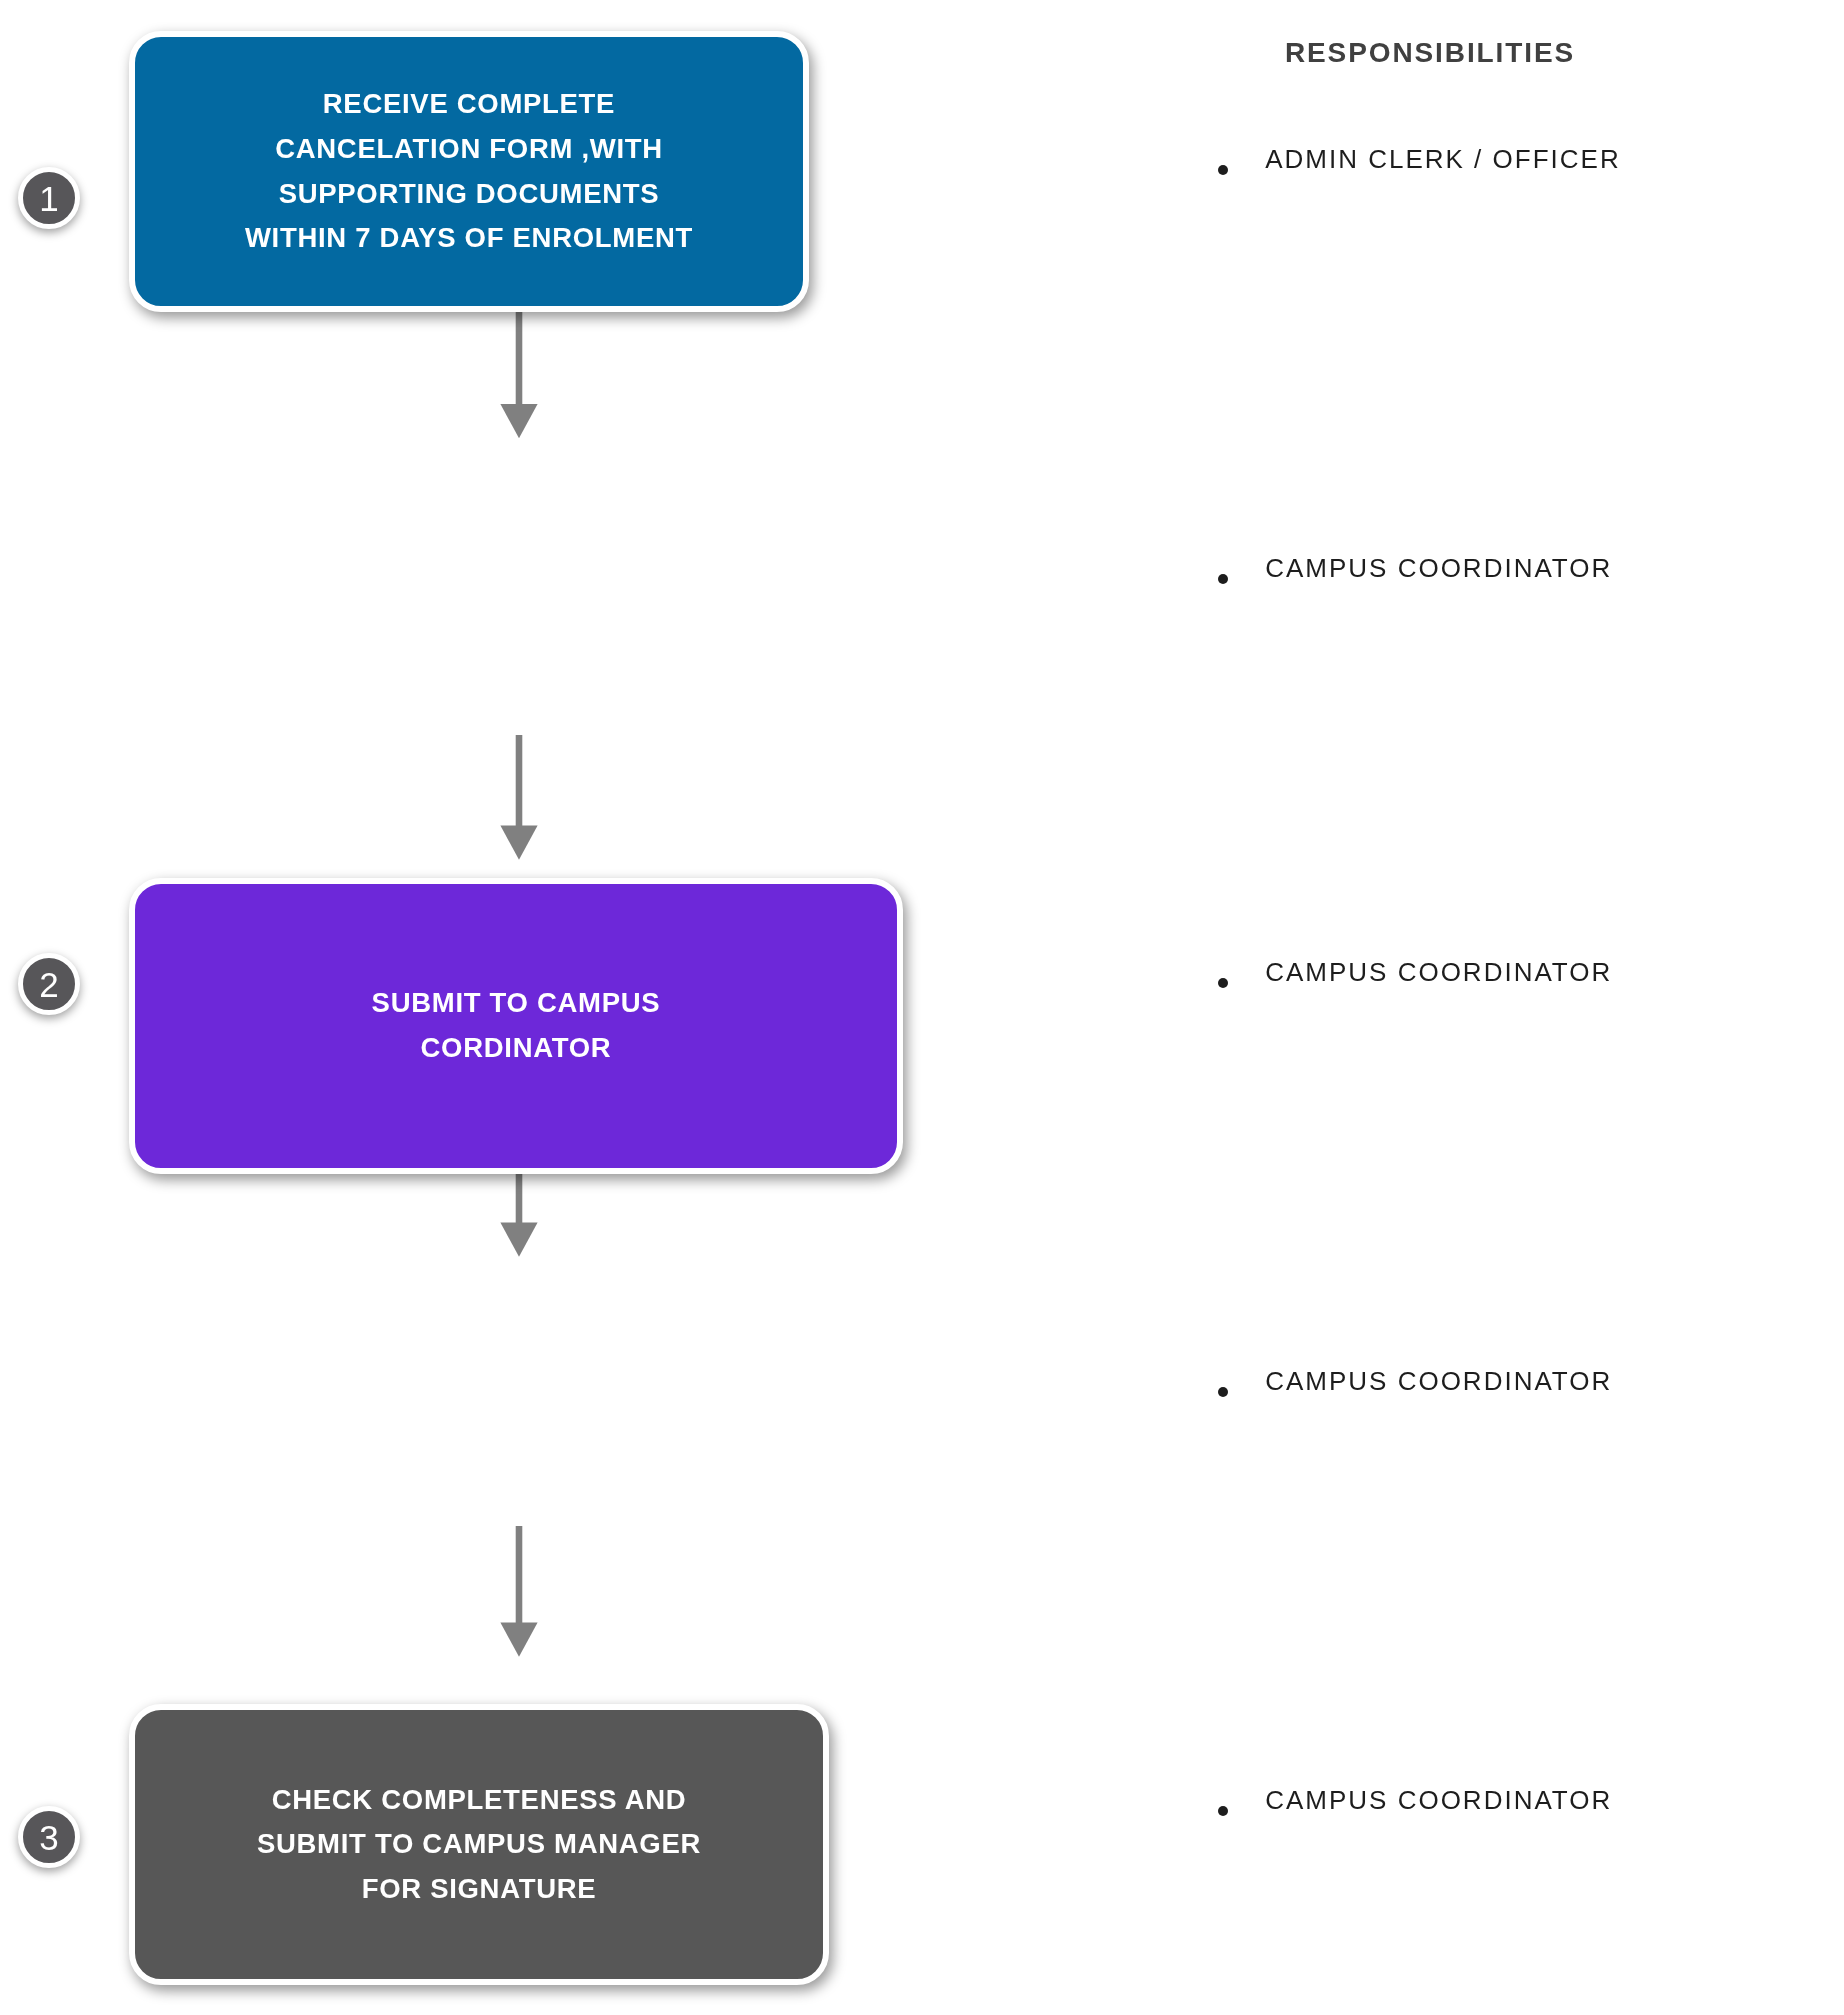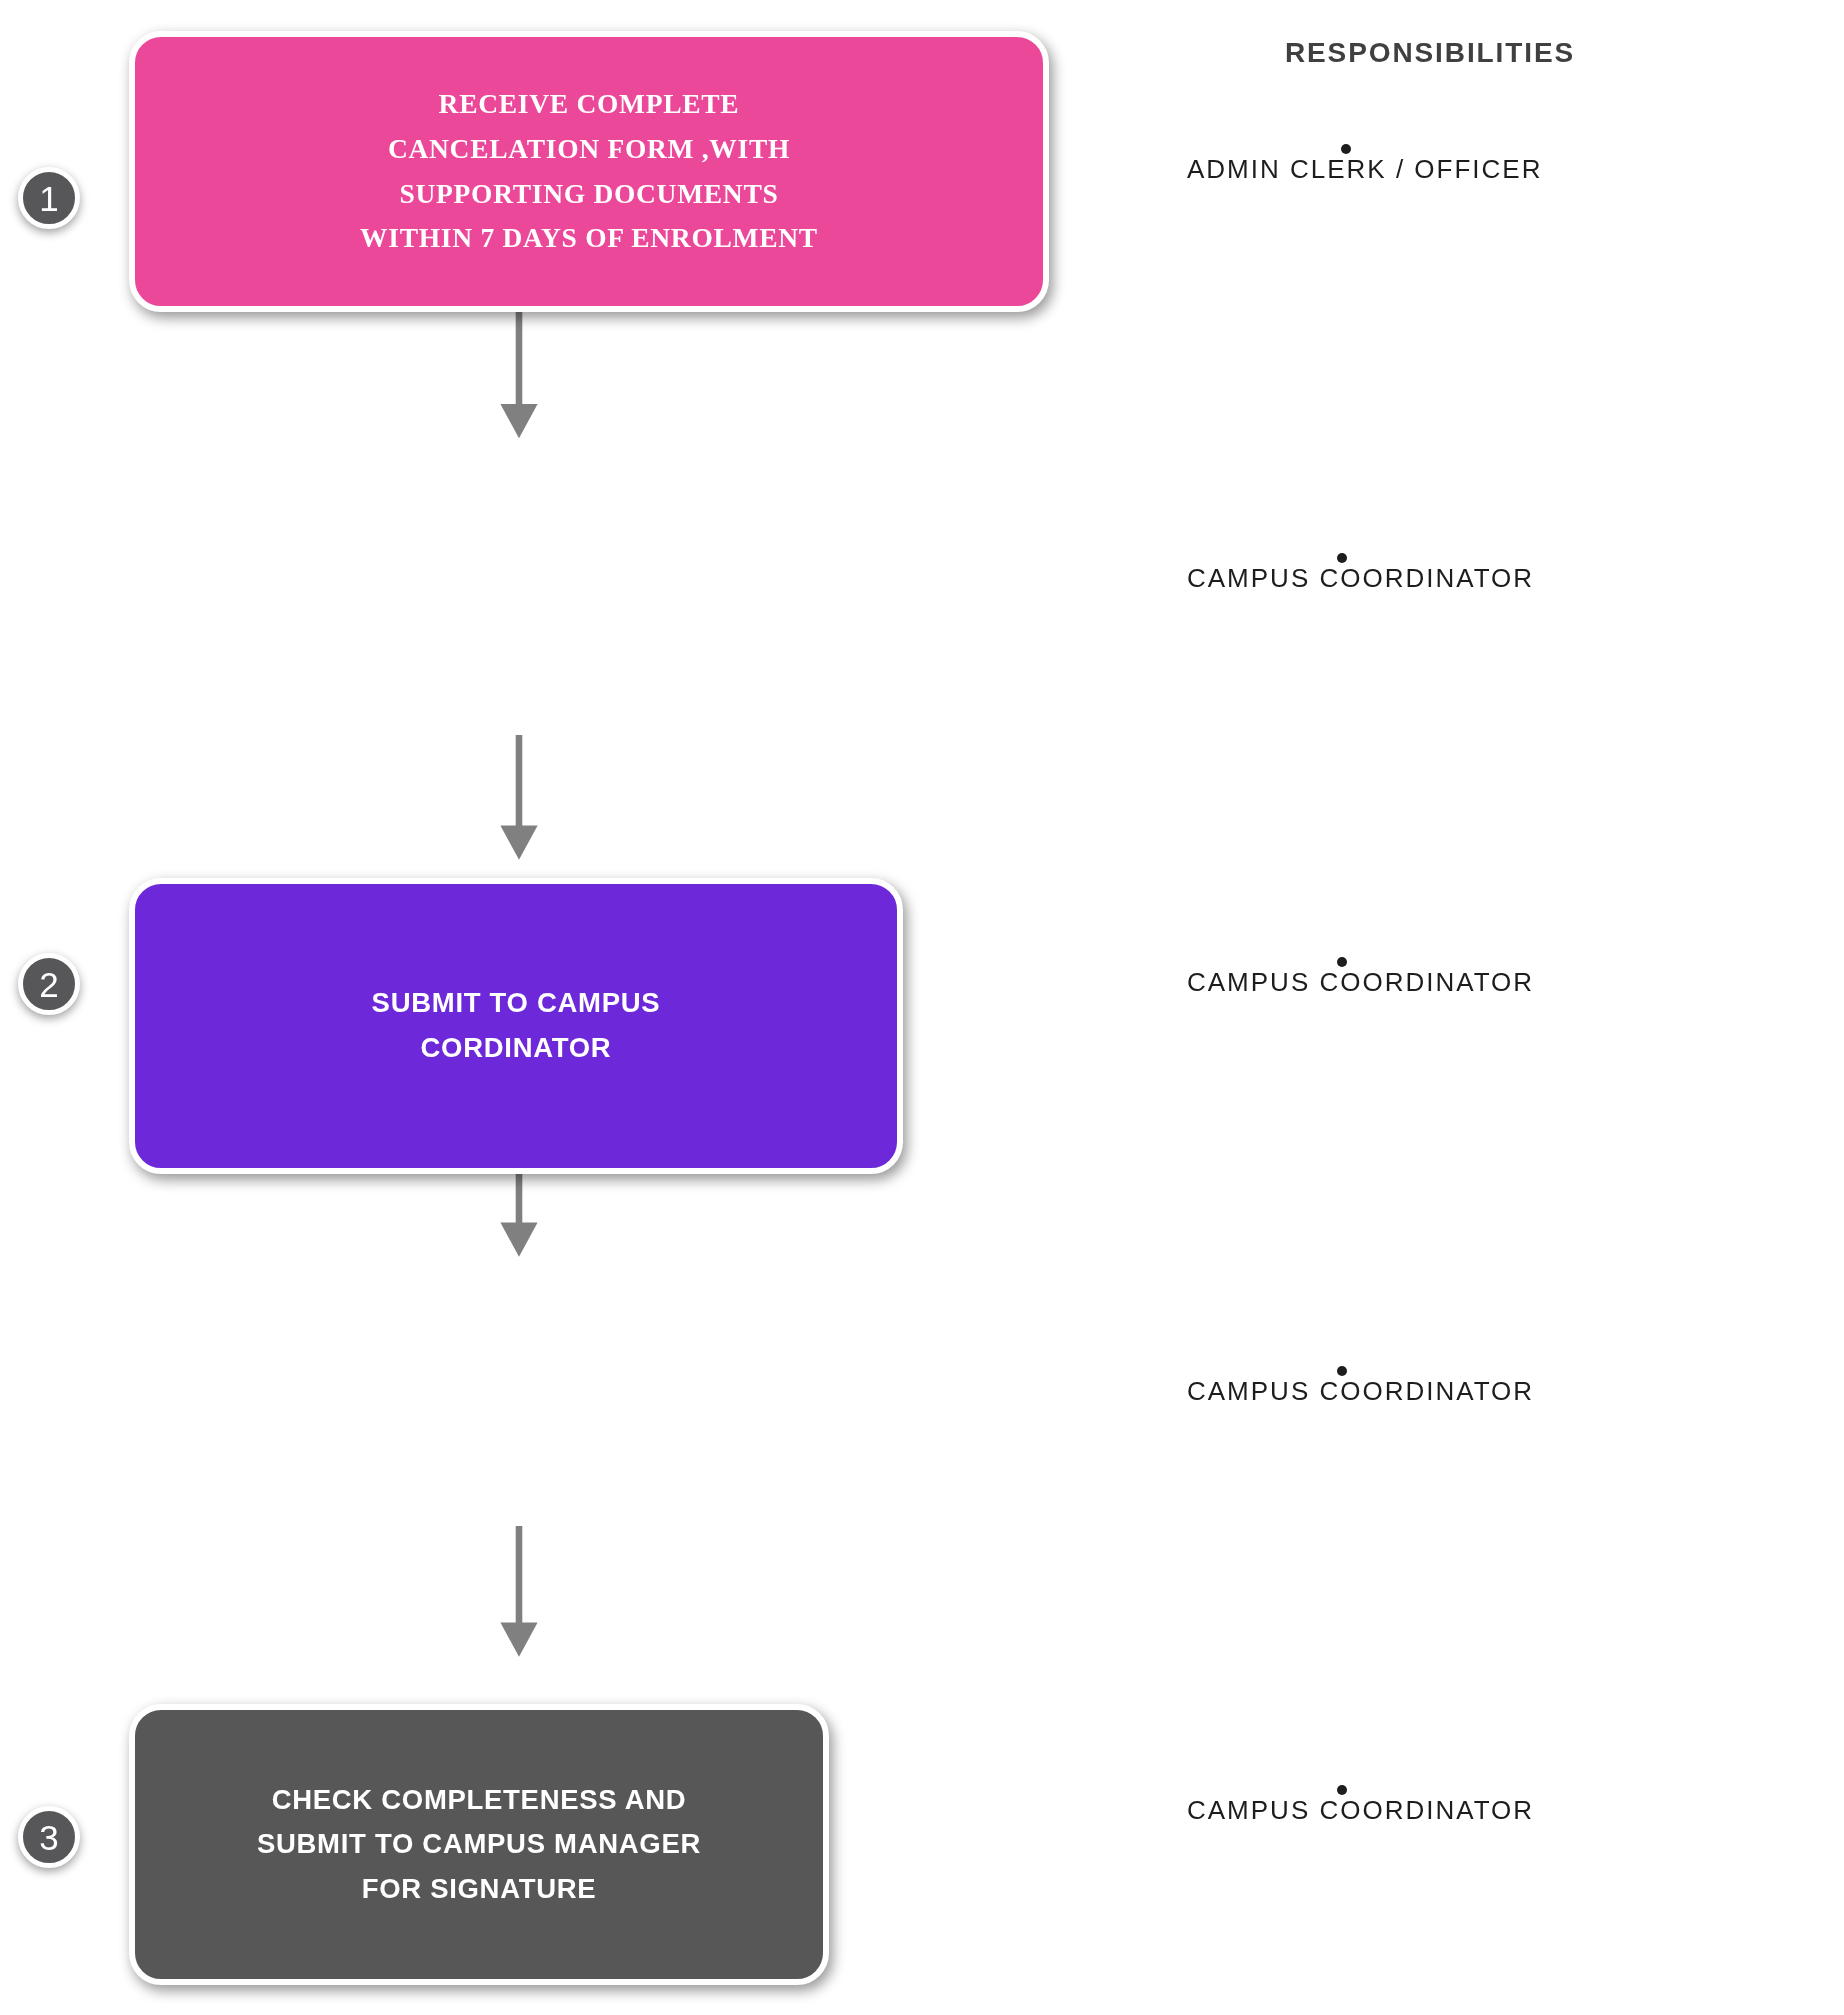--- a/index.html
+++ b/index.html
@@ -98,24 +98,23 @@
     width: 828px;
     text-align: center;
     font-size: 28px;
     font-weight: bold;
     letter-spacing: 1.9px;
     color: #404040;
   }
 
   .resp-item {
     position: absolute;
-    left: 171px;
+    left: 202px;
     display: flex;
-    align-items: center;
-    flex-direction: column;
+    align-items: flex-end;
   }
 
   .resp-bullet {
     width: 10.2px;
     height: 10.2px;
     border-radius: 50%;
     background: #1d1d1d;
     flex: 0 0 auto;
     margin-right: 37px;
   }
@@ -127,21 +126,21 @@
     white-space: nowrap;
   }
 </style>
 </head>
 <body>
 
 <div id="flow-column">
 
   <div class="step-row" style="top:0px;height:323px;">
     <div class="step-badge" style="left:18px; top:167px;">1</div>
-    <div class="process-box" style="top:31px; width:920px; height:281px; background:#ec4899;font-family:Liberation Serif, serif;">
+    <div class="process-box" style="top:31px; width:680px; height:281px; background:#0369a1;">
       <div class="process-label">RECEIVE COMPLETE
 CANCELATION FORM ,WITH
 SUPPORTING DOCUMENTS
 WITHIN 7 DAYS OF ENROLMENT</div>
     </div>
   </div>
 
   <svg class="connector" style="left:489px; top:311px;" width="60" height="132" viewBox="0 0 100 220">
     <line x1="50" y1="0" x2="50" y2="162" stroke="#808080" stroke-width="11"></line>
     <polygon points="19,155 81,155 50,212" fill="#808080"></polygon>

